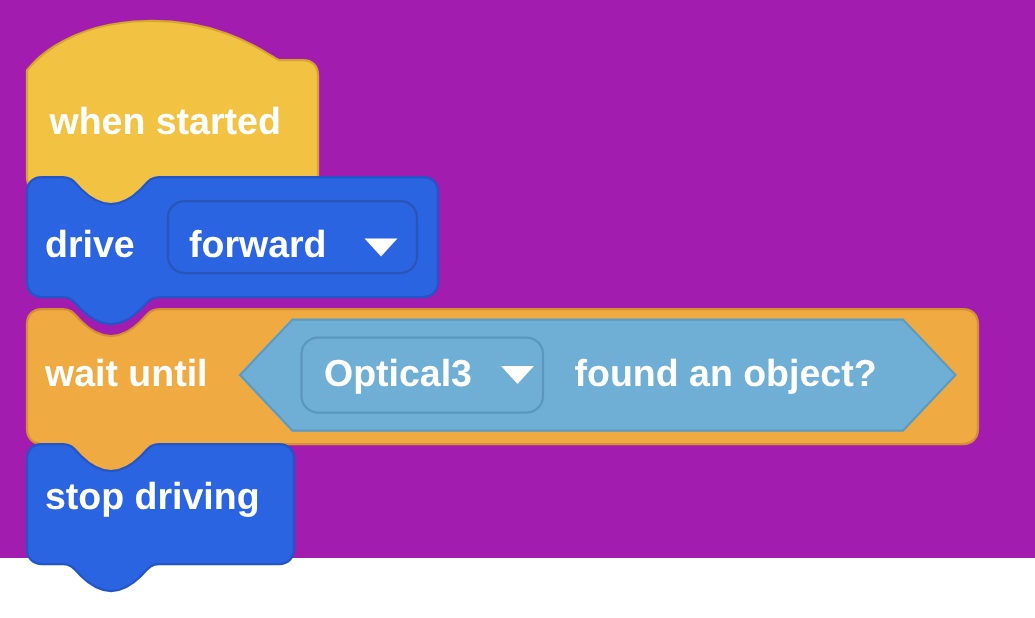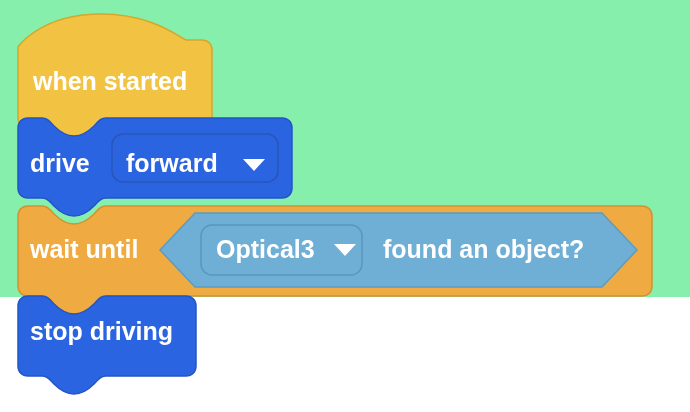--- a/index.html
+++ b/index.html
@@ -9,22 +9,22 @@
   }
   body {
     width: 690px;
     height: 412px;
     font-family: "Liberation Sans", sans-serif;
     overflow: hidden;
   }
   #stage {
     position: relative;
     width: 690px;
-    height: 297px;
-    background: #86efac;
+    height: 372px;
+    background: #a21caf;
   }
   #blocks-svg {
     position: absolute;
     left: 0;
     top: 0;
   }
   .block-label {
     font-family: "Liberation Sans", sans-serif;
     font-weight: bold;
     font-size: 25px;

